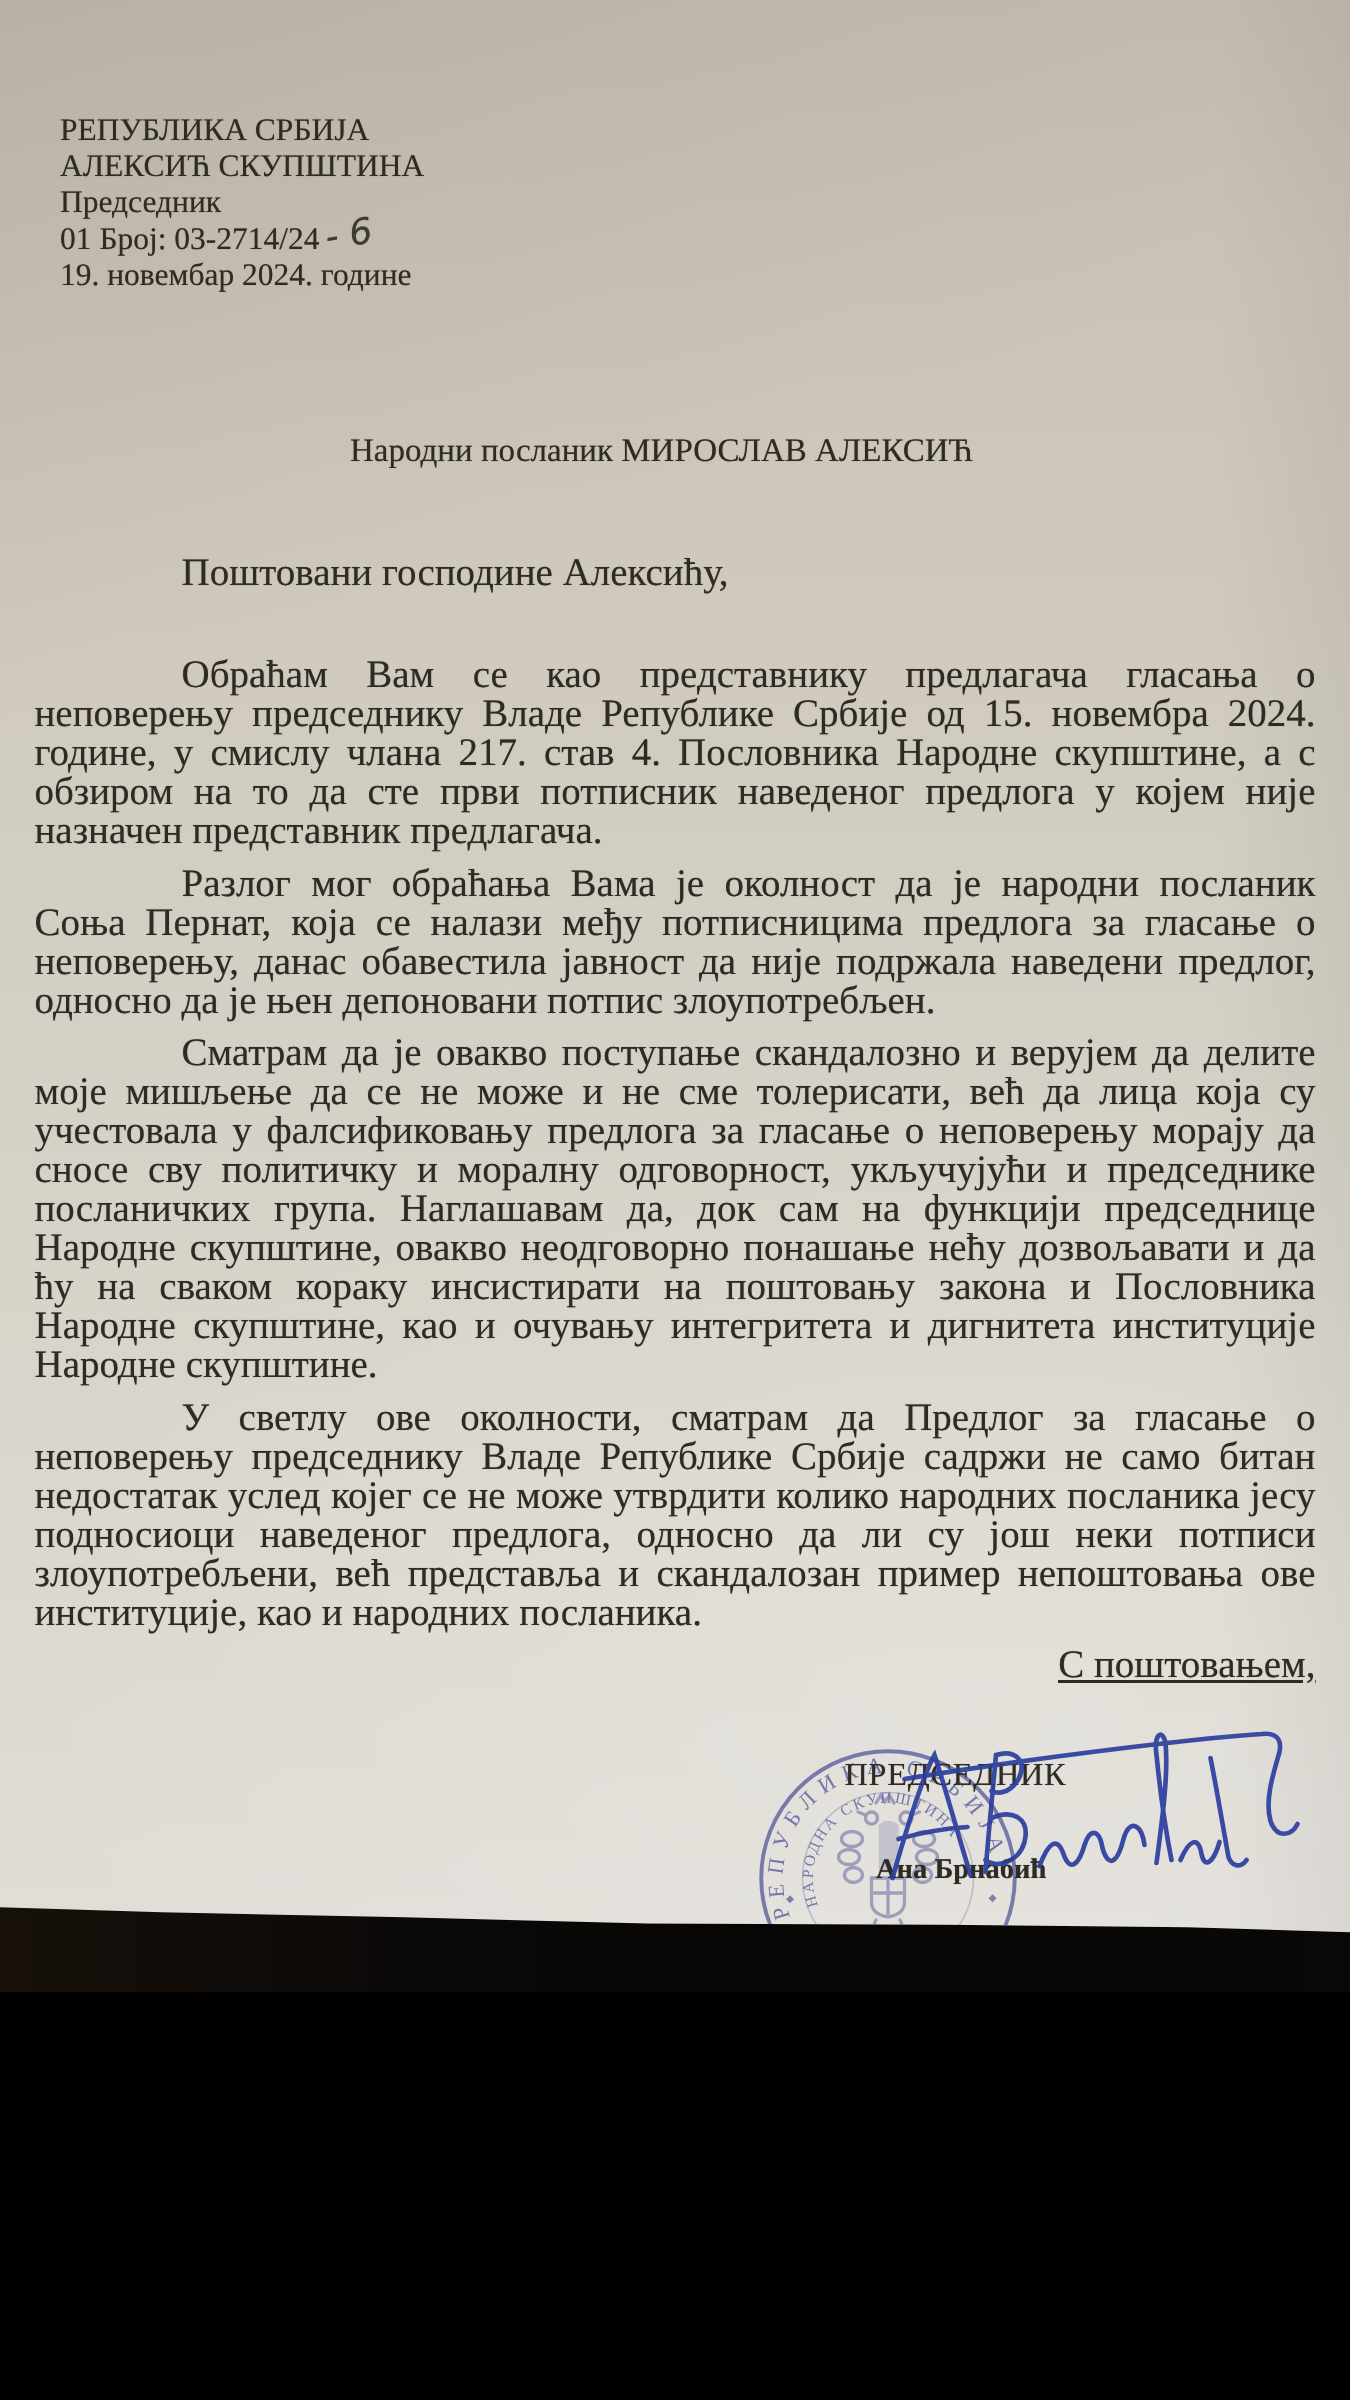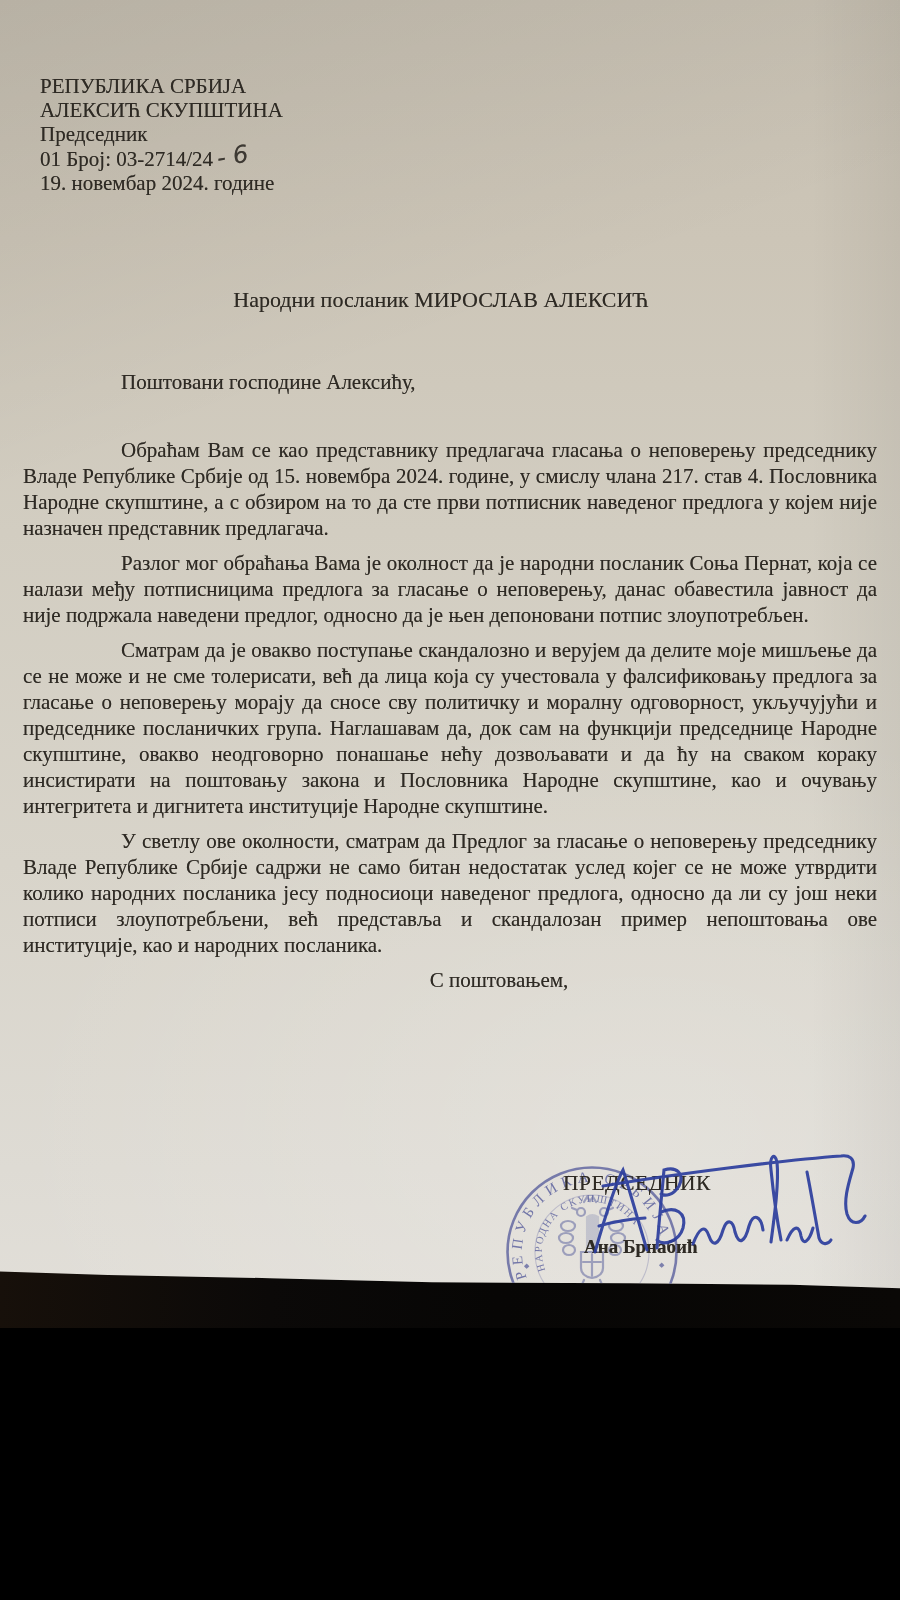--- a/index.html
+++ b/index.html
@@ -35,25 +35,25 @@
   
   .letterhead{position:absolute;left:40px;top:74px;font-size:21px;line-height:24px;}
   .refline{white-space:nowrap;}
   .hand{display:inline-block;font-family:"DejaVu Sans",sans-serif;font-style:italic;
         font-size:24px;color:#3d3933;transform:rotate(-9deg) translateY(-2px);margin-left:4px;}
   .cityline{letter-spacing:.36em;}
 
   
   .addressee{position:absolute;left:0;top:287px;width:100%;text-align:center;
       font-size:22px;transform:translateX(-9px);}
-  .bodytext{position:absolute;left:23px;right:23px;top:369px;font-size:21px;line-height:26px;
+  .bodytext{position:absolute;left:23px;right:23px;top:369px;font-size:26px;line-height:26px;
       text-align:justify;}
   .bodytext p{margin:0 0 9px 0;text-indent:98px;}
   .bodytext p.salutation{margin-bottom:42px;text-align:left;}
-  .bodytext p.closing{margin-top:4px;text-align:center;}
+  .bodytext p.closing{margin-top:4px;text-align:right;text-decoration:underline;}
 
   
   .sig-title{position:absolute;left:563px;top:1171px;font-size:21.5px;letter-spacing:.5px;z-index:3;}
   .sig-name{position:absolute;left:584px;top:1236px;font-size:19px;z-index:3;font-weight:bold;}
   .stamp{position:absolute;left:504px;top:1164px;width:176px;height:176px;z-index:2;opacity:.92;}
   .signature-svg{position:absolute;left:525px;top:1112px;width:380px;height:150px;z-index:4;}
 </style>
 </head>
 <body>
 

